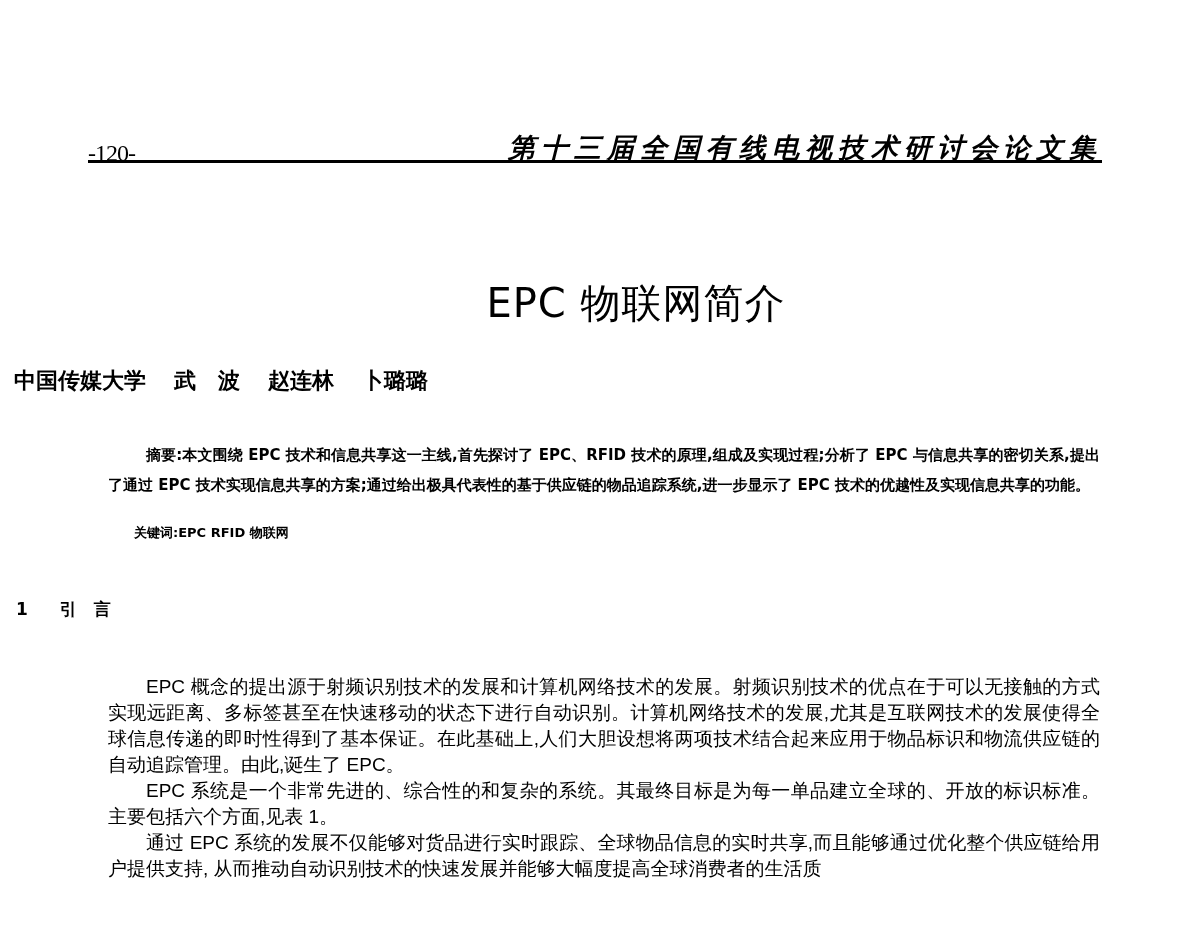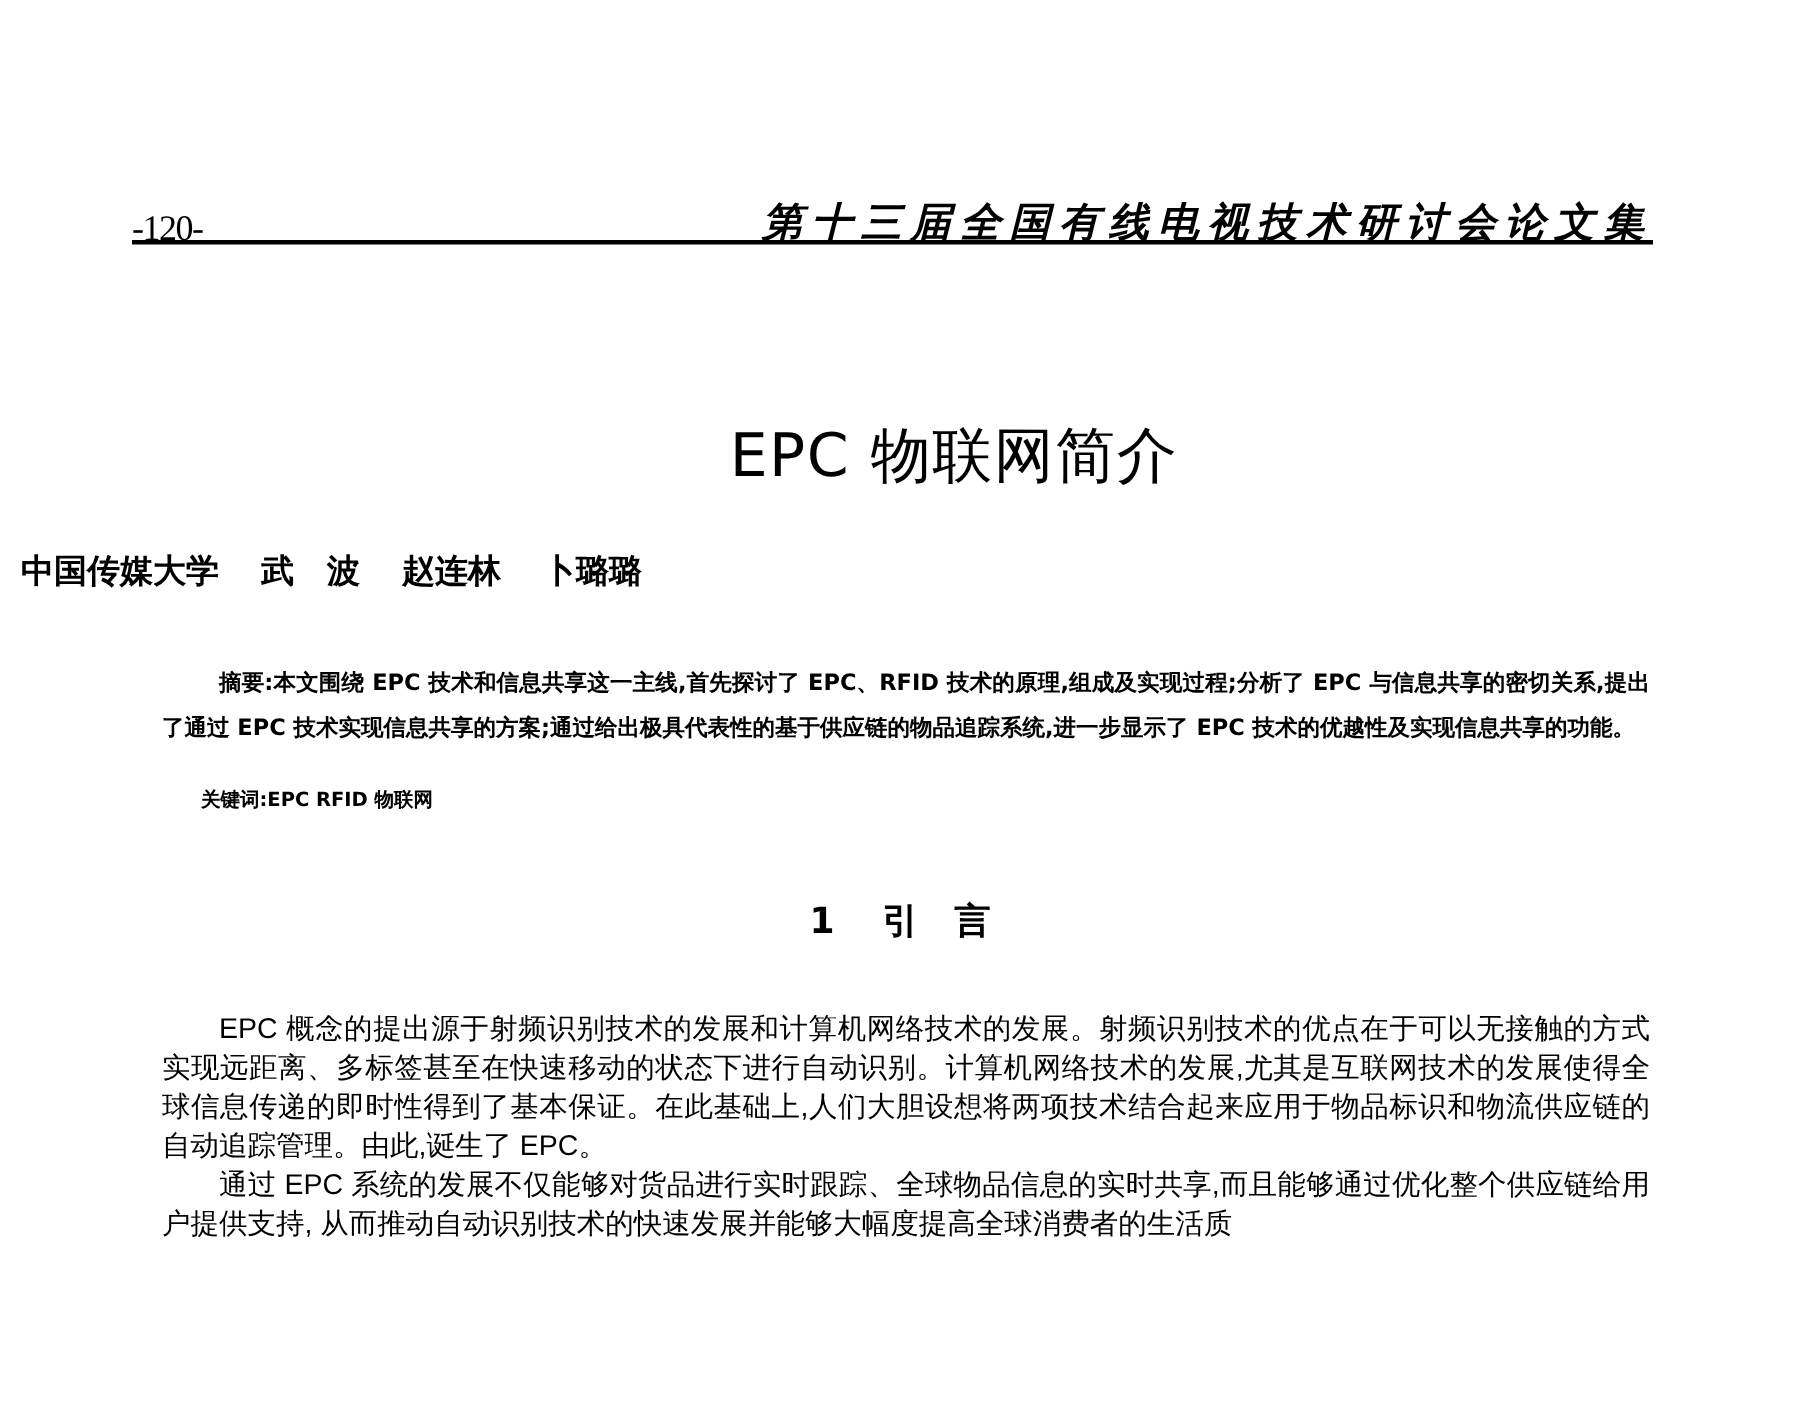--- a/index.html
+++ b/index.html
@@ -12,21 +12,21 @@
   .head-rule { position: absolute; left: 88px; top: 160px; width: 1014px; height: 3px; background: #000; }
 
   .title { position: absolute; left: 0; width: 1200px; top: 276px; text-align: center; font-family: "DejaVu Sans", sans-serif; font-size: 40px; letter-spacing: 1px; margin-left: 36px; }
   .authors { position: absolute; left: 0; width: 1200px; top: 366px; text-align: left; font-family: "DejaVu Sans", sans-serif; font-size: 22px; font-weight: bold; white-space: pre; }
   .authors span { margin: 0 14px; }
 
   .abstract { position: absolute; left: 108px; top: 440px; width: 992px; font-family: "DejaVu Sans", sans-serif; font-size: 15px; font-weight: bold; line-height: 30px; text-align: justify; }
   .abstract .indent { padding-left: 38px; }
   .keywords { position: absolute; left: 134px; top: 524px; font-family: "DejaVu Sans", sans-serif; font-size: 13px; font-weight: bold; }
 
-  .section-heading { position: absolute; left: 0; width: 1200px; top: 598px; text-align: center; font-family: "DejaVu Sans", sans-serif; font-size: 24px; font-weight: bold; word-spacing: 18px; }
+  .section-heading { position: absolute; left: 0; width: 1200px; top: 598px; text-align: left; font-family: "DejaVu Sans", sans-serif; font-size: 17px; font-weight: bold; word-spacing: 18px; }
   .section-heading span { margin: 0 16px; }
 
   .body { position: absolute; left: 108px; top: 674px; width: 992px; font-family: Liberation Sans, sans-serif; font-size: 19px; line-height: 26px; text-align: justify; }
   .body p { margin: 0; text-indent: 38px; }
 </style>
 </head>
 <body>
 
 <div class="page">
 
@@ -47,16 +47,17 @@
   <div class="keywords">
     <span>关键词:</span><span>EPC RFID 物联网</span>
   </div>
 
   <div class="section-heading">
     <span>1</span><span>引　言</span>
   </div>
 
   <div class="body">
     <p>EPC 概念的提出源于射频识别技术的发展和计算机网络技术的发展。射频识别技术的优点在于可以无接触的方式实现远距离、多标签甚至在快速移动的状态下进行自动识别。计算机网络技术的发展,尤其是互联网技术的发展使得全球信息传递的即时性得到了基本保证。在此基础上,人们大胆设想将两项技术结合起来应用于物品标识和物流供应链的自动追踪管理。由此,诞生了 EPC。</p>
+    <p>EPC 系统是一个非常先进的、综合性的和复杂的系统。其最终目标是为每一单品建立全球的、开放的标识标准。主要包括六个方面,见表 1。</p>
     <p>通过 EPC 系统的发展不仅能够对货品进行实时跟踪、全球物品信息的实时共享,而且能够通过优化整个供应链给用户提供支持, 从而推动自动识别技术的快速发展并能够大幅度提高全球消费者的生活质</p>
   </div>
 
 </div>
 
 </body></html>

